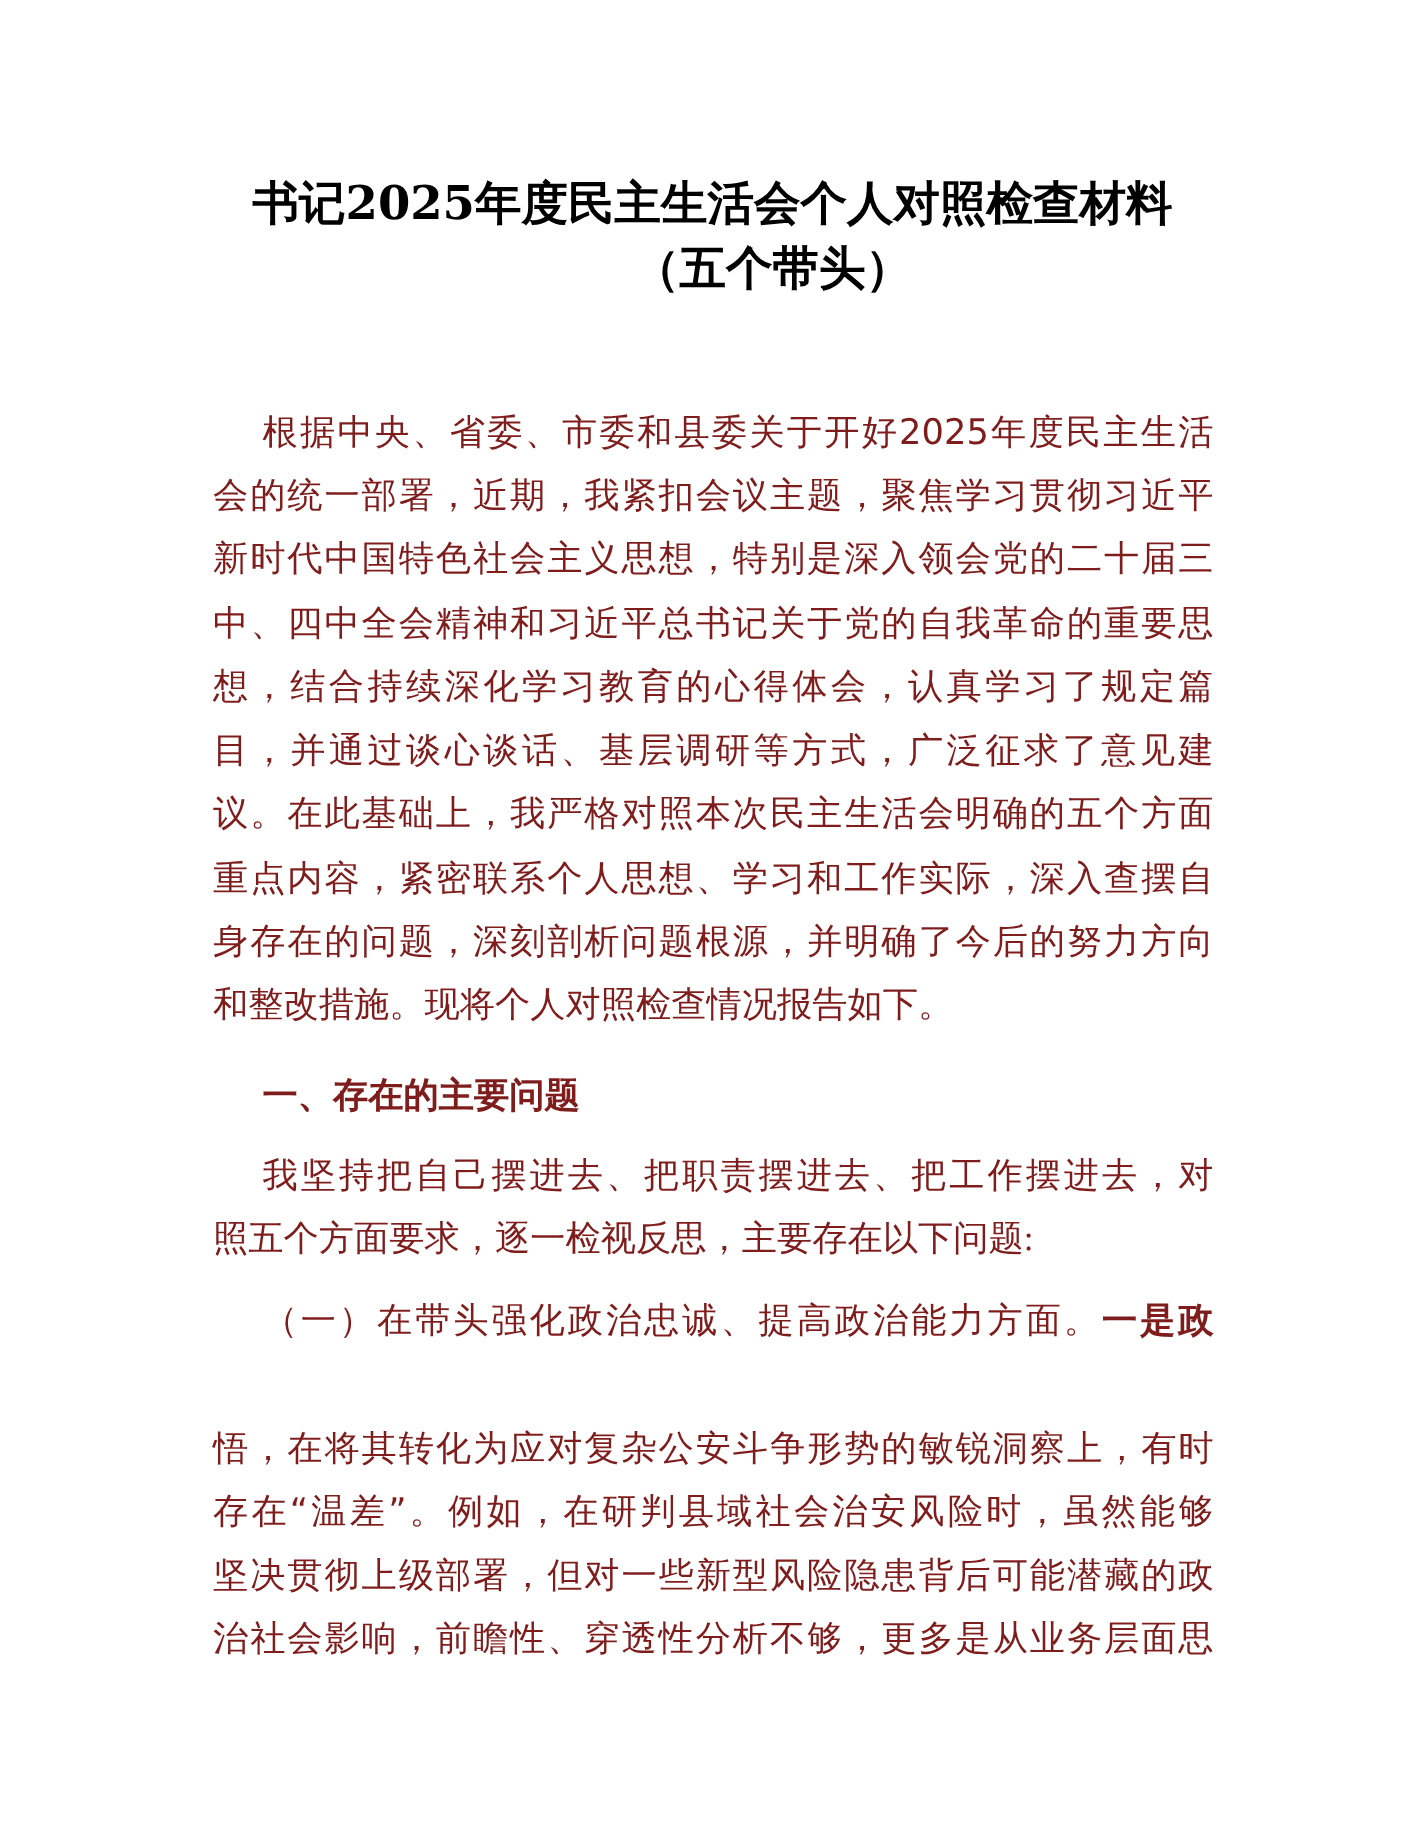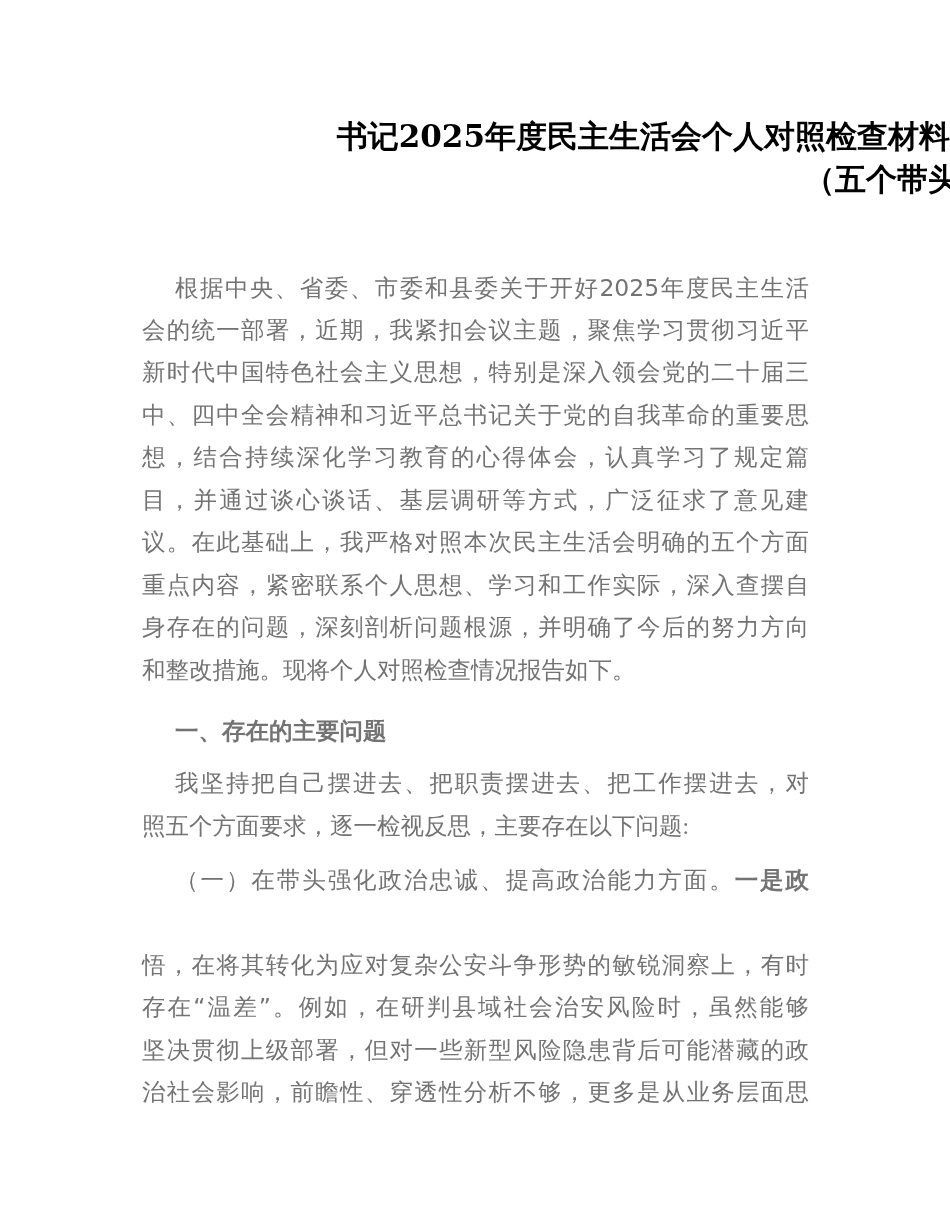--- a/index.html
+++ b/index.html
@@ -19,40 +19,40 @@
       position: absolute;
       left: 0; top: 0;
       width: 950px;
       height: 1230px;
       background: #ffffff;
     }
     .title {
       position: absolute;
       left: 0;
       width: 950px;
-      text-align: right;
+      text-align: center;
       font-family: "DejaVu Serif", "Liberation Serif", serif;
       font-weight: bold;
       font-size: 31px;
       letter-spacing: 0px;
       line-height: 44px;
       color: #000;
     }
     .title.l1 { top: 114px; }
     .title.l2 { top: 157px; padding-left: 40px; }
 
     .line {
       position: absolute;
       left: 142px;
       width: 667px;
       height: 42px;
       font-family: "DejaVu Sans", "Liberation Sans", sans-serif;
       font-size: 23.5px;
       line-height: 42px;
-      color: #737373;
+      color: #7f1d1d;
       white-space: nowrap;
       text-align: justify;
       text-align-last: justify;
     }
     .line.indent { left: 175px; width: 634px; }
     .line.last { text-align-last: left; font-family: Liberation Serif, serif; }
     .line.heading {
       font-weight: bold;
       font-family: Liberation Serif, serif;
       text-align-last: left;

